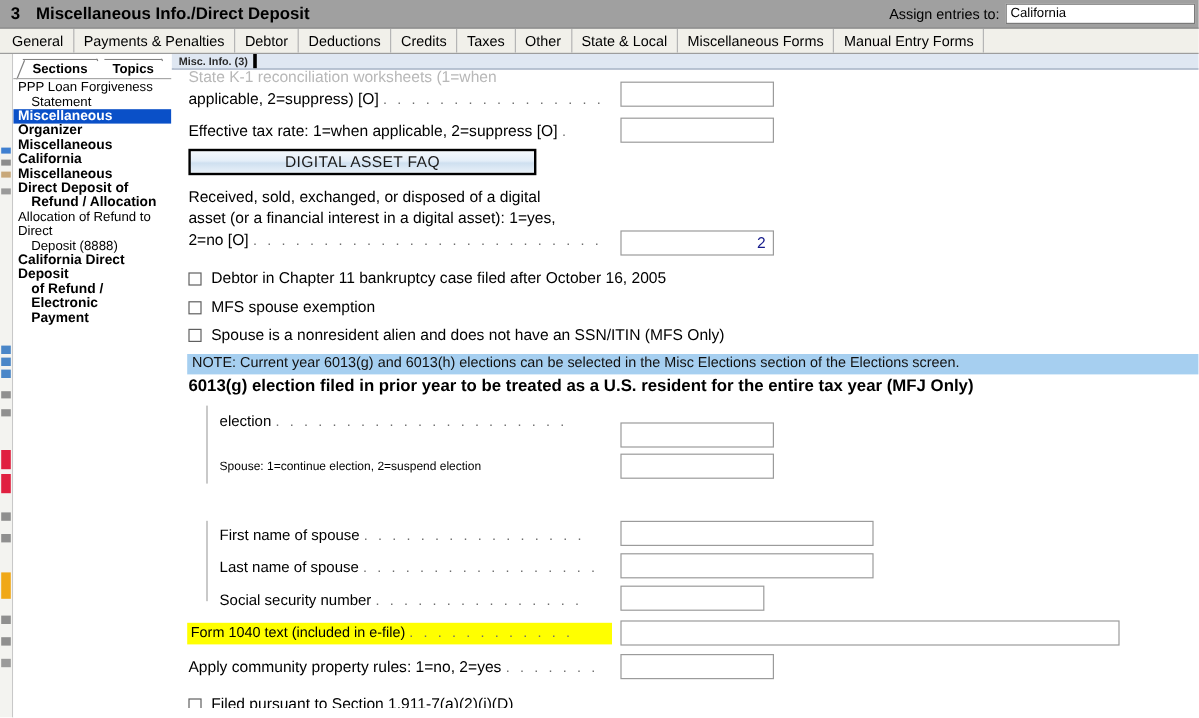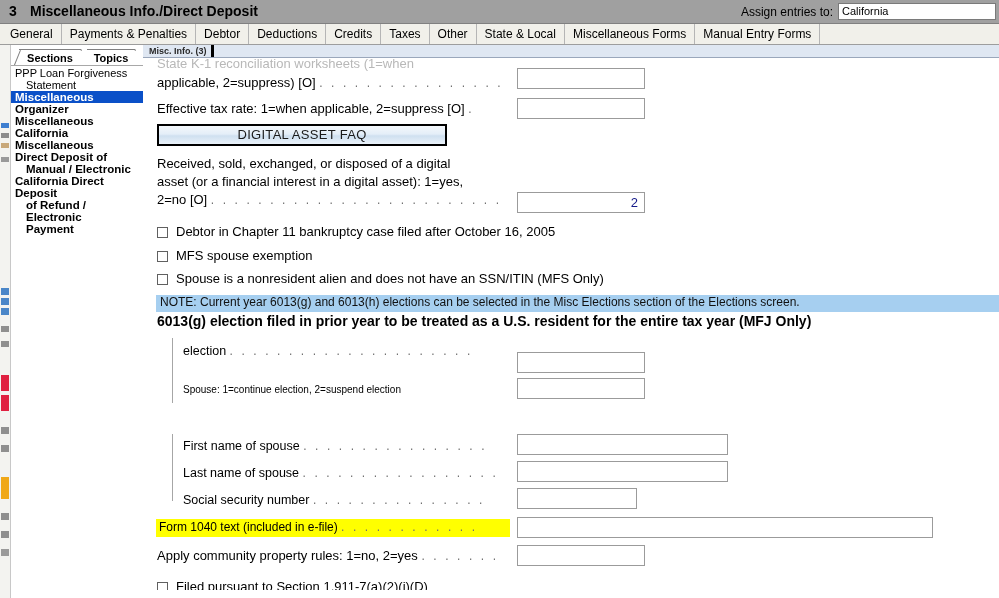--- a/index.html
+++ b/index.html
@@ -410,21 +410,25 @@
           <span style="display: block;">Miscellaneous</span>
         </div>
         <div class="side-item bold">
           <span style="display: block;">Organizer Miscellaneous</span>
         </div>
         <div class="side-item bold">
           <span style="display: block;">California Miscellaneous</span>
         </div>
         <div class="side-item bold">
           <span style="display: block;">Direct Deposit of</span>
-          <span class="ind">Manual / Electronic</span>
+          <span class="ind">Refund / Allocation</span>
+        </div>
+        <div class="side-item plain">
+          <span style="display: block;">Allocation of Refund to Direct</span>
+          <span class="ind">Deposit (8888)</span>
         </div>
         <div class="side-item bold">
           <span style="display: block;">California Direct Deposit</span>
           <span class="ind">of Refund / Electronic</span>
           <span class="ind">Payment</span>
         </div>
       </div>
   </div>
 
   <div class="content">

